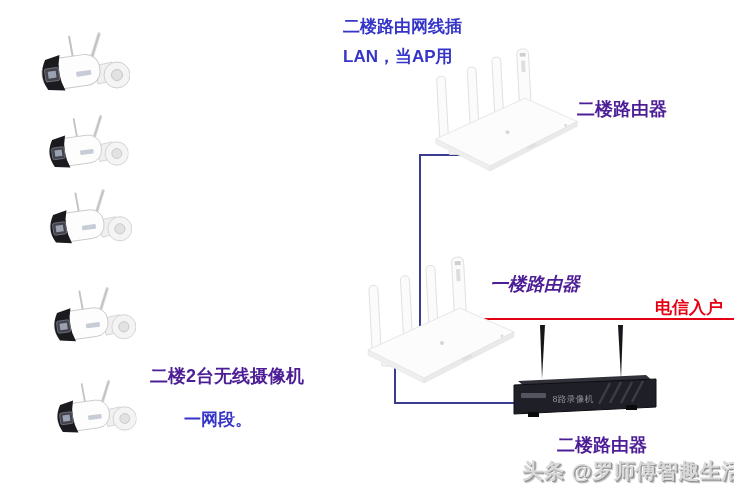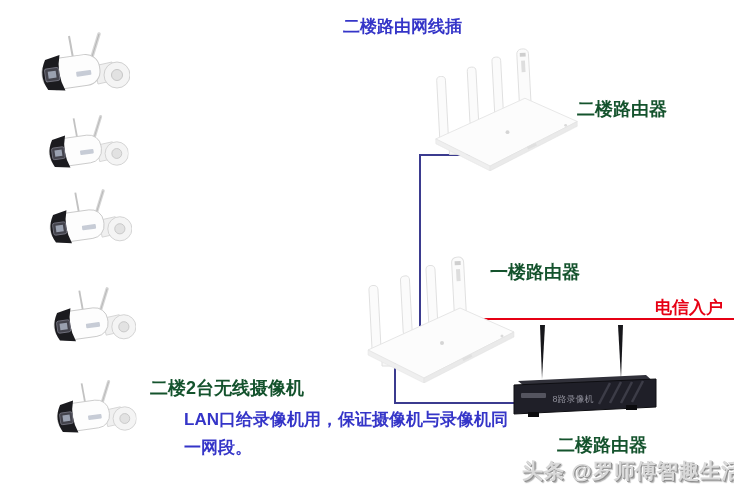--- a/index.html
+++ b/index.html
@@ -21,25 +21,25 @@
   .router-1f{left:362px;top:248px;width:160px;height:135px;}
   .nvr-box{left:510px;top:325px;width:150px;height:95px;}
   
   .cable{position:absolute;background:#3b3b8f;}
   .cable-h1{left:419px;top:154px;width:56px;height:2px;}
   .cable-v1{left:419px;top:154px;width:2px;height:178px;}
   .cable-v2{left:394px;top:358px;width:2px;height:46px;}
   .cable-h2{left:394px;top:402px;width:125px;height:2px;}
   .cable-red{left:470px;top:318px;width:264px;height:2px;background:#e60014;}
   
-  .lbl{position:absolute;font-weight:bold;color:#14532d;font-size:18px;white-space:nowrap;}
+  .lbl{position:absolute;font-weight:bold;color:#4c1d95;font-size:18px;white-space:nowrap;}
   .lbl-cam-upper{left:160px;top:140px;}
-  .lbl-cam-lower{left:150px;top:376px;}
+  .lbl-cam-lower{left:150px;top:364px;}
   .lbl-router2{left:577px;top:97px;}
-  .lbl-router1{left:490px;top:260px;}
+  .lbl-router1{left:490px;top:272px;font-style:italic;}
   .lbl-telecom{left:643px;top:296px;color:#e60014;font-size:17px;margin-left:12px;}
   .lbl-nvr{left:557px;top:433px;}
   .note{position:absolute;font-weight:bold;color:#3535c8;font-size:17px;white-space:nowrap;}
   .note-top{left:343px;top:12px;line-height:30px;}
   .note-bottom{left:184px;top:406px;line-height:28px;}
   .watermark{
     position:absolute;left:522px;top:457px;font-size:21px;font-weight:bold;white-space:nowrap;
     color:#d9d9d9;letter-spacing:.5px;
     text-shadow:1px 1px 0 #8f8f8f,-1px -1px 0 #ffffff,2px 2px 1px #b5b5b5;
   }
@@ -145,28 +145,28 @@
       </svg>
   </div>
   <div class="dev nvr-box">
     <svg viewBox="0 0 150 95">
         <use href="#sym-nvr"></use>
       </svg>
   </div>
 
   <div class="note note-top">
     <div>二楼路由网线插</div>
+    <div>LAN，当AP用</div>
   </div>
 
   <div class="lbl lbl-cam-lower">二楼2台无线摄像机</div>
   <div class="lbl lbl-router2">二楼路由器</div>
   <div class="lbl lbl-router1">一楼路由器</div>
   <div class="lbl lbl-telecom">电信入户</div>
   <div class="lbl lbl-nvr">二楼路由器</div>
 
   <div class="note note-bottom">
-    <div>LAN口给录像机用，保证摄像机与录像机同</div>
     <div>一网段。</div>
   </div>
 
   <div class="watermark">头条 @罗师傅智趣生活</div>
 
 </div>
 
 </body></html>

